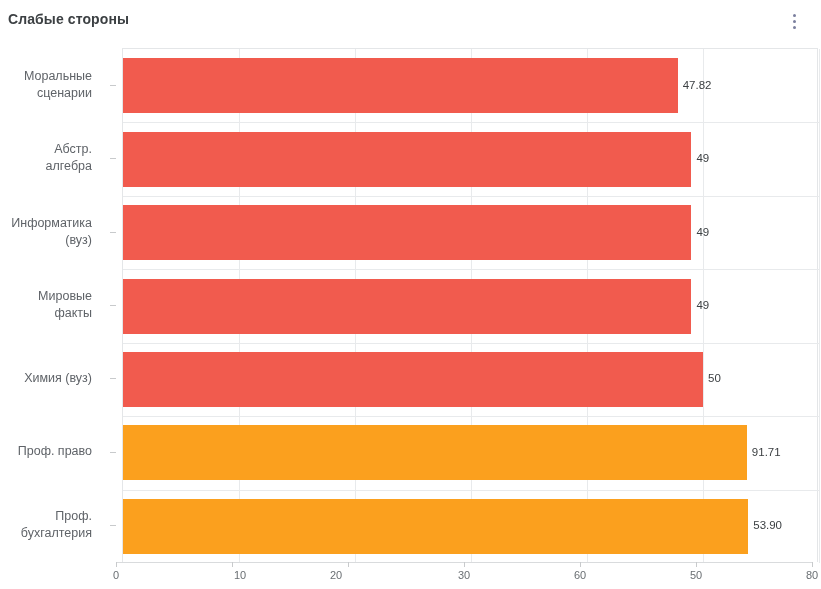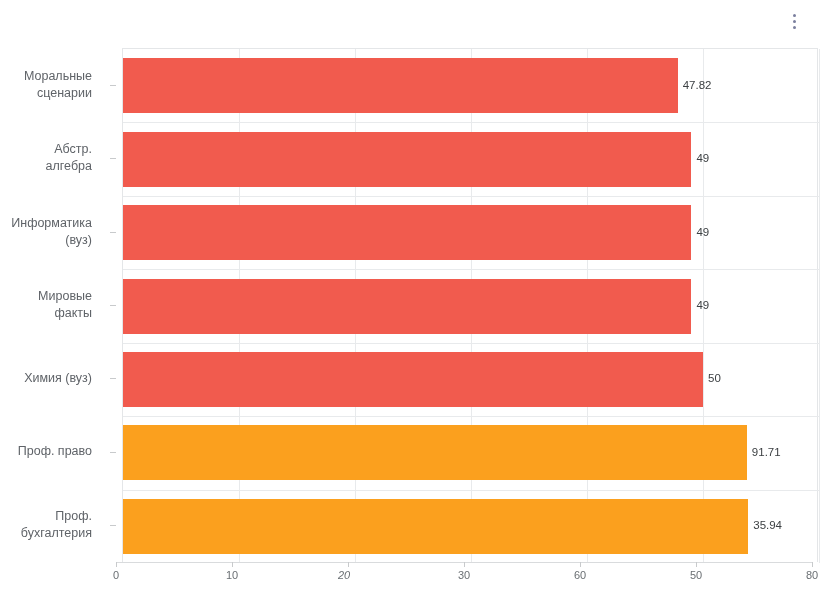--- a/index.html
+++ b/index.html
@@ -137,20 +137,21 @@
     color: #6a6f73;
     transform: translateX(-50%);
     white-space: nowrap;
   }
 </style>
 </head>
 <body>
 
 <div id="root">
 
+  <div class="chart-title">Слабые стороны</div>
 
   <div class="kebab-menu">
     <span class="dot"></span>
     <span class="dot"></span>
     <span class="dot"></span>
   </div>
 
   <div class="plot-area" id="plot">
       <div class="vgrid" style="left: 116px;"></div>
       <div class="vgrid" style="left: 232px;"></div>
@@ -170,32 +171,32 @@
       <div class="hgrid" style="top: 293.714px;"></div>
       <div class="bar" title="Мировые факты: 49" style="top: 229.5px; width: 568.4px; height: 55px; background: rgb(241, 91, 78);"></div>
       <div class="bar-value" style="left: 573.4px; top: 251px;">49</div>
       <div class="hgrid" style="top: 367.143px;"></div>
       <div class="bar" title="Химия (вуз): 50" style="top: 302.929px; width: 580px; height: 55px; background: rgb(241, 91, 78);"></div>
       <div class="bar-value" style="left: 585px; top: 324.429px;">50</div>
       <div class="hgrid" style="top: 440.571px;"></div>
       <div class="bar" title="Проф. право: 53.78" style="top: 376.357px; width: 623.848px; height: 55px; background: rgb(251, 160, 30);"></div>
       <div class="bar-value" style="left: 628.848px; top: 397.857px;">91.71</div>
       <div class="bar" title="Проф. бухгалтерия: 53.90" style="top: 449.786px; width: 625.24px; height: 55px; background: rgb(251, 160, 30);"></div>
-      <div class="bar-value" style="left: 630.24px; top: 471.286px;">35.94</div>
+      <div class="bar-value" style="left: 630.24px; top: 471.286px;">53.90</div>
     </div>
   <div class="axis-line"></div>
 
   <div id="overlay"></div>
 
 <div class="xtick" style="left: 116px;"></div>
     <div class="xlabel" style="left: 116px;">0</div>
     <div class="xtick" style="left: 232px;"></div>
-    <div class="xlabel" style="left: 232px;">10</div>
+    <div class="xlabel" style="left: 240px;">10</div>
     <div class="xtick" style="left: 348px;"></div>
-    <div class="xlabel" style="left: 344px; font-style: italic;">20</div>
+    <div class="xlabel" style="left: 336px;">20</div>
     <div class="xtick" style="left: 464px;"></div>
     <div class="xlabel" style="left: 464px;">30</div>
     <div class="xtick" style="left: 580px;"></div>
     <div class="xlabel" style="left: 580px;">60</div>
     <div class="xtick" style="left: 696px;"></div>
     <div class="xlabel" style="left: 696px;">50</div>
     <div class="xtick" style="left: 812px;"></div>
     <div class="xlabel" style="left: 812px;">80</div>
     <div class="cat-label" style="top: 67.7143px;">Моральные
 сценарии</div>

